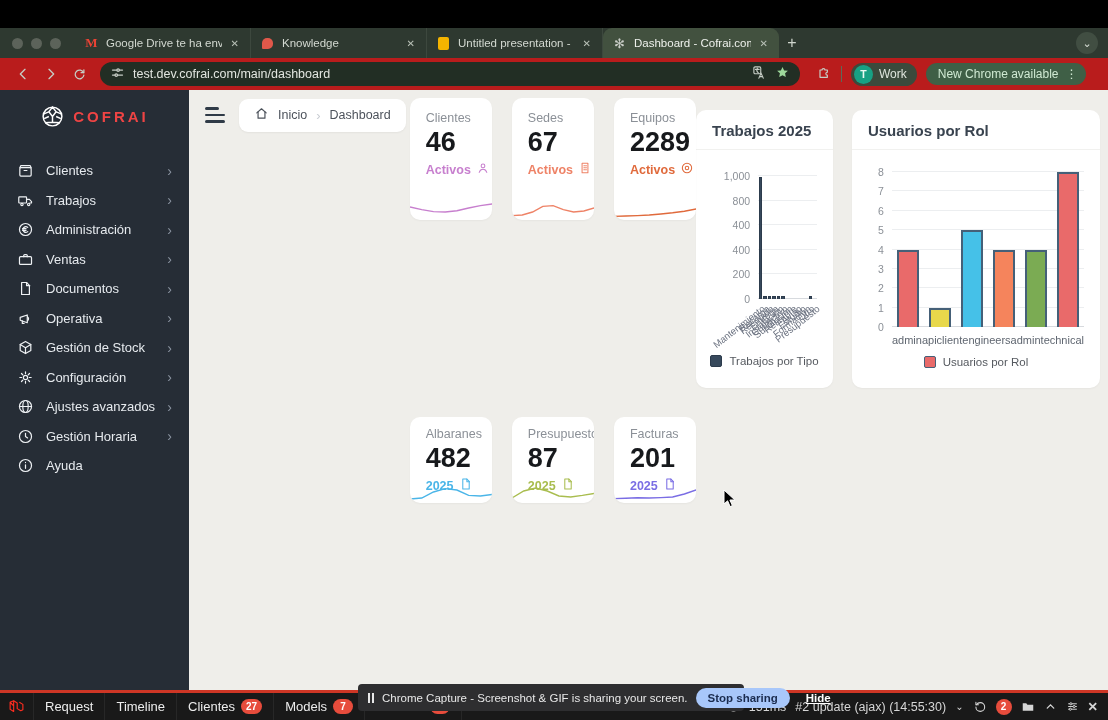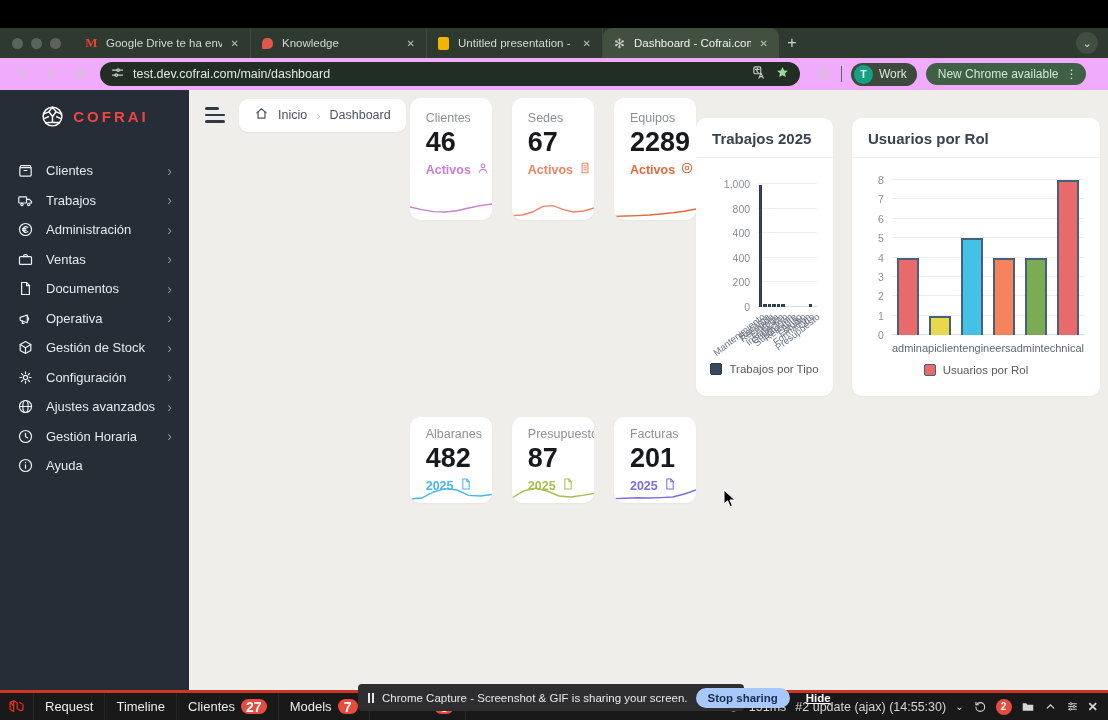--- a/index.html
+++ b/index.html
@@ -16,21 +16,21 @@
   .tab.active{background:#42513f;border-right:none;border-radius:9px 9px 0 0;color:#eef1ec}
   .tab-title{flex:1;overflow:hidden;white-space:nowrap}
   .tab-x{color:#b9c1b7;font-size:10px;padding:0 2px}
   .fav{width:15px;height:15px;display:flex;align-items:center;justify-content:center;flex:0 0 auto}
   .fav-gmail{color:#ea4335;font-weight:bold;font-size:13px;font-family:"Liberation Serif",serif}
   .fav-knowledge i{display:block;width:11px;height:11px;border-radius:5px 5px 5px 1px;background:#e0584a}
   .fav-slides i{display:block;width:11px;height:13px;background:#f4b400;border-radius:2px}
   .fav-cofrai{color:#c9cdc7;font-size:13px}
   .newtab{width:26px;height:26px;margin-bottom:2px;display:flex;align-items:center;justify-content:center;color:#cfd6cd;font-size:16px;border-radius:50%}
   .tabsearch{margin-left:auto;margin-right:10px;margin-bottom:4px;width:22px;height:22px;border-radius:50%;background:#414e42;color:#d8ded6;display:flex;align-items:center;justify-content:center;font-size:11px}
-  .toolbar{height:32px;background:#f0abfc;display:flex;align-items:center;gap:2px;padding:0 10px;flex:0 0 auto}
+  .toolbar{height:32px;background:#b91c1c;display:flex;align-items:center;gap:2px;padding:0 10px;flex:0 0 auto}
   .navic{width:26px;height:26px;display:flex;align-items:center;justify-content:center;border-radius:50%}
   .omnibox{width:700px;height:24px;margin-left:6px;background:#222e24;border-radius:12px;display:flex;align-items:center;gap:8px;padding:0 10px;color:#e2e6e0;font-size:12.5px}
   .omni-sp{flex:1}
   .tb-right{display:flex;align-items:center;gap:9px;margin-left:14px}
   .tb-sep{width:1px;height:16px;background:#5b6a59}
   .chip{display:flex;align-items:center;gap:6px;background:#3b4a3c;border-radius:13px;padding:2px 10px 2px 3px;color:#dfe5dd;font-size:12px}
   .chip .pava{width:19px;height:19px;border-radius:50%;background:#17a184;color:#eafaf3;font-size:10.5px;display:flex;align-items:center;justify-content:center;font-weight:bold}
   .update-pill{display:flex;align-items:center;gap:7px;background:#3f5f46;border-radius:13px;padding:4px 8px 4px 12px;color:#cfe9d2;font-size:12px}
   .kebab{color:#cfe9d2;font-size:12px;letter-spacing:0}
 
@@ -58,42 +58,42 @@
 
   .cards{display:grid;grid-template-columns:1fr 1fr 1fr;gap:10px 20px;margin-top:8px}
   .stat-card{position:relative;background:#fff;border-radius:10px;padding:13px 16px;overflow:hidden;box-shadow:0 1px 2px rgba(0,0,0,.04)}
   .stat-card.tall{height:122px}
   .stat-card.short{height:86px;padding-top:10px}
   .sc-title{font-size:12.5px;color:#8b9097}
   .sc-value{font-size:27px;font-weight:bold;color:#17191c;margin-top:2px;line-height:1.15}
   .sc-sub{font-size:12.5px;margin-top:3px;display:flex;align-items:center;gap:5px;font-weight:600}
   .spark{position:absolute;left:0;right:0;bottom:0;height:26px;width:100%}
 
-  .charts{display:grid;grid-template-columns:1fr 1fr;gap:19px;margin-top:28px}
+  .charts{display:grid;grid-template-columns:1fr 1fr;gap:19px;margin-top:20px}
   .chart-card{background:#fff;border-radius:10px;height:278px;box-shadow:0 1px 2px rgba(0,0,0,.04)}
   .chart-head{padding:12px 16px 10px;font-size:15px;font-weight:bold;color:#39434f;border-bottom:1px solid #f1f1ef}
   .plot{position:relative}
   .grid-line{position:absolute;left:0;right:0;border-top:1px solid #eceef0}
   .grid-base{position:absolute;left:0;right:0;bottom:0;border-top:1px solid #d7dade}
   .ylab{position:absolute;right:calc(100% + 8px);width:40px;text-align:right;font-size:10.5px;color:#8b9097;transform:translateY(50%)}
   .slots{position:absolute;inset:0;display:flex;align-items:flex-end}
   .slot{flex:1;display:flex;justify-content:center;align-items:flex-end;height:100%}
   .xrow{display:flex}
   .xslot{flex:1;position:relative;height:54px}
   .xslot span{position:absolute;top:4px;left:50%;transform:translateX(-100%) rotate(-38deg);transform-origin:100% 0;white-space:nowrap;font-size:9.5px;color:#6b7280}
   .xrow2{display:flex;margin-top:7px}
   .xslot2{flex:1;text-align:center;font-size:11px;color:#5f6670}
   .legend{display:flex;justify-content:center;align-items:center;gap:7px;font-size:11.5px;color:#55595f}
   .leg-sq{width:12px;height:12px;border-radius:2px}
 
   
   .debugbar{height:30px;background:#191919;border-top:3px solid #ce3625;display:flex;align-items:center;color:#ececec;font-size:13px;flex:0 0 auto}
   .dbg-logo{width:34px;display:flex;align-items:center;justify-content:center;height:100%;border-right:1px solid #272727}
   .dbg-item{height:100%;display:flex;align-items:center;gap:6px;padding:0 11px;border-right:1px solid #272727}
-  .badge{background:#e74c3c;color:#fff;border-radius:9px;height:15px;min-width:20px;padding:0 5px;font-size:14px;font-weight:bold;display:flex;align-items:center;justify-content:center}
+  .badge{background:#e74c3c;color:#fff;border-radius:9px;height:15px;min-width:20px;padding:0 5px;font-size:10px;font-weight:bold;display:flex;align-items:center;justify-content:center}
   .dbg-right{margin-left:auto;display:flex;align-items:center;gap:9px;padding-right:10px;color:#d6d6d6;font-size:12.5px}
   .dbg-right .ic{display:flex;align-items:center}
   .badge-round{background:#e74c3c;color:#fff;border-radius:50%;width:16px;height:16px;font-size:10px;font-weight:bold;display:flex;align-items:center;justify-content:center}
 
   .capture{position:absolute;left:358px;top:656px;width:386px;height:27px;background:#2e2e30;border-radius:4px;display:flex;align-items:center;gap:8px;padding:0 10px;z-index:50;color:#e8e8e8;font-size:11.5px}
   .pause{display:flex;gap:2px}
   .pause i{display:block;width:2px;height:10px;background:#e8e8e8}
   .stop-pill{background:#a8c7fa;color:#1b2c4f;font-weight:bold;border-radius:13px;padding:4px 12px;font-size:11.5px;white-space:nowrap}
   .hide-link{color:#fff;text-decoration:underline;font-weight:bold;margin-left:8px}
   .cursor{position:absolute;left:723px;top:489px;z-index:99;pointer-events:none}

